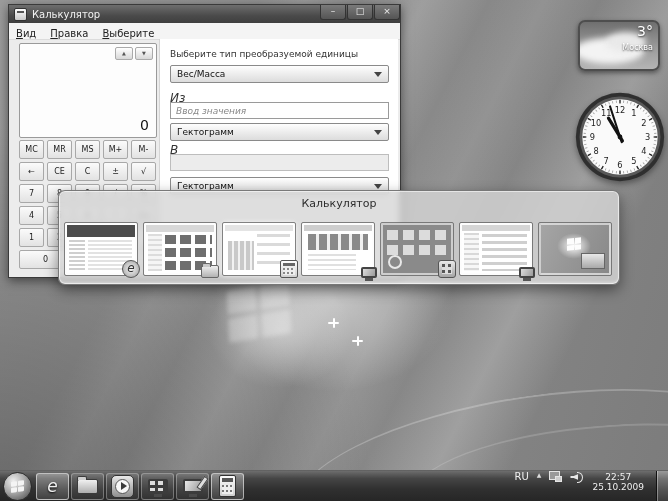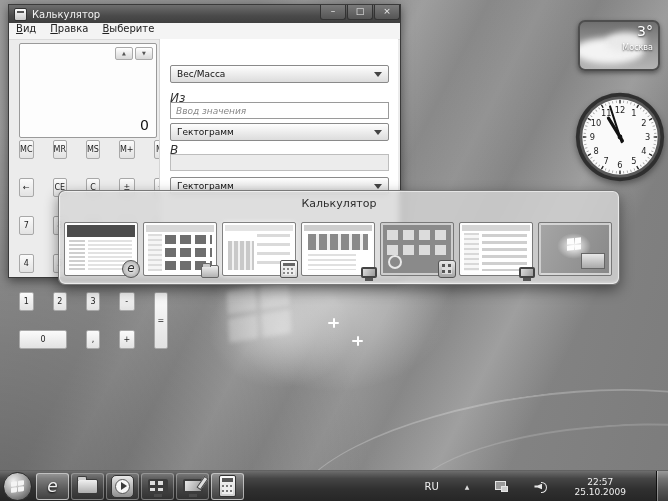--- a/index.html
+++ b/index.html
@@ -32,31 +32,31 @@
     background:linear-gradient(#6e6e6e,#4a4a4a 60%,#3f3f3f);display:flex;align-items:center;
     color:#f2f2f2;font-size:10px;padding-left:5px;box-sizing:border-box;}
   .app-ico{width:11px;height:11px;background:linear-gradient(#fdfdfd,#c9c9c9);border:1px solid #333;
     border-radius:2px;margin-right:5px;position:relative;}
   .app-ico:before{content:"";position:absolute;left:2px;top:2px;right:2px;height:2px;background:#555;}
   .winctl{margin-left:auto;display:flex;align-self:flex-start;}
   .winctl span{width:24px;height:14px;font-size:9px;line-height:13px;text-align:center;color:#eee;
     background:linear-gradient(#7a7a7a,#555);border:1px solid #333;border-top:none;margin-left:1px;
     border-radius:0 0 3px 3px;}
   .menubar{position:absolute;left:0;top:18px;right:0;height:16px;background:#f4f4f4;
-    border-bottom:1px solid #dcdcdc;display:flex;align-items:flex-start;font-size:10px;color:#222;}
+    border-bottom:1px solid #dcdcdc;display:flex;align-items:flex-end;font-size:10px;color:#222;}
   .menu-item{display:inline-block;padding:0 7px;}
   .menu-item::first-letter{text-decoration:underline;}
   .display{position:absolute;left:10px;top:38px;width:136px;height:93px;background:#fdfdfd;
     border:1px solid #9a9a9a;border-radius:2px;}
   .disp-nav{position:absolute;right:3px;top:3px;display:flex;gap:2px;}
   .disp-nav span{width:16px;height:11px;font-size:5px;line-height:11px;text-align:center;color:#555;
     background:linear-gradient(#fff,#d8d8d8);border:1px solid #aaa;border-radius:2px;}
   .disp-val{position:absolute;right:7px;bottom:4px;font-size:14px;color:#111;}
   .keypad{position:absolute;left:10px;top:135px;width:137px;display:grid;
-    grid-template-columns:repeat(5,1fr);grid-auto-rows:19px;gap:19px;}
+    grid-template-columns:repeat(5,1fr);grid-auto-rows:19px;gap:3px;}
   .key{background:linear-gradient(#fbfbfb,#e2e2e2);border:1px solid #a8a8a8;border-radius:2px;
     font-size:8px;color:#222;display:flex;align-items:center;justify-content:center;}
   #key-eq{grid-column:5;grid-row:5/7;}
   #key-0{grid-column:1/3;grid-row:6;}
   #key-dot{grid-column:3;grid-row:6;}
   #key-plus{grid-column:4;grid-row:6;}
   .conv{position:absolute;left:150px;top:34px;width:239px;height:232px;background:#fff;
     border-left:1px solid #d5d5d5;box-sizing:border-box;}
   .conv-prompt{position:absolute;left:10px;top:10px;font-size:9px;color:#333;}
   .sel{position:absolute;left:10px;width:219px;height:16px;border:1px solid #8a8a8a;border-radius:2px;
@@ -195,21 +195,21 @@
   .i-mon.pers:before{content:"";position:absolute;left:2px;top:2px;right:2px;bottom:2px;
     background:linear-gradient(120deg,#e8e8e8,#9a9a9a);}
   .i-mon.pers i{position:absolute;right:-2px;top:-3px;width:3px;height:12px;background:#ddd;
     border:1px solid #444;transform:rotate(35deg);display:block;}
   .i-calc{width:15px;height:20px;background:linear-gradient(#fbfbfb,#cfcfcf);border:1px solid #333;
     border-radius:2px;position:relative;}
   .i-calc:before{content:"";position:absolute;left:2px;top:2px;right:2px;height:4px;background:#555;}
   .i-calc:after{content:"";position:absolute;left:2px;top:9px;right:2px;bottom:2px;background:
     repeating-linear-gradient(90deg,#777 0 2px,#eee 2px 4px),
     repeating-linear-gradient(#777 0 2px,#eee 2px 5px);background-blend-mode:lighten;}
-  .tray{margin-left:auto;display:flex;align-items:center;gap:26px;color:#f0f0f0;height:100%;}
+  .tray{margin-left:auto;display:flex;align-items:flex-start;gap:8px;color:#f0f0f0;height:100%;}
   .lang{font-size:10px;}
   .hidden-arrow{font-size:6px;color:#ddd;}
   .i-net{width:13px;height:11px;position:relative;}
   .i-net:before{content:"";position:absolute;left:0;top:0;width:9px;height:7px;
     border:1px solid #e5e5e5;background:#9a9a9a;}
   .i-net:after{content:"";position:absolute;right:0;bottom:0;width:5px;height:4px;
     border:1px solid #e5e5e5;background:#cfcfcf;}
   .i-vol{width:14px;height:11px;position:relative;}
   .i-vol:before{content:"";position:absolute;left:0;top:3px;width:8px;height:6px;background:#e8e8e8;
     clip-path:polygon(0 33%,40% 33%,100% 0,100% 100%,40% 66%,0 66%);}
@@ -291,20 +291,21 @@
       <div class="key">2</div>
       <div class="key">3</div>
       <div class="key">-</div>
       <div class="key" id="key-eq">=</div>
       <div class="key" id="key-0">0</div>
       <div class="key" id="key-dot">,</div>
       <div class="key" id="key-plus">+</div>
     </div>
 
     <div class="conv">
+      <div class="conv-prompt">Выберите тип преобразуемой единицы</div>
       <div class="sel" style="top:26px">
         <span>Вес/Масса</span>
         <span class="arr"></span>
       </div>
       <div class="conv-label" style="top:52px">Из</div>
       <input class="conv-input" style="top: 63px;" placeholder="Ввод значения">
       <div class="sel" style="top:84px">
         <span>Гектограмм</span>
         <span class="arr"></span>
       </div>

